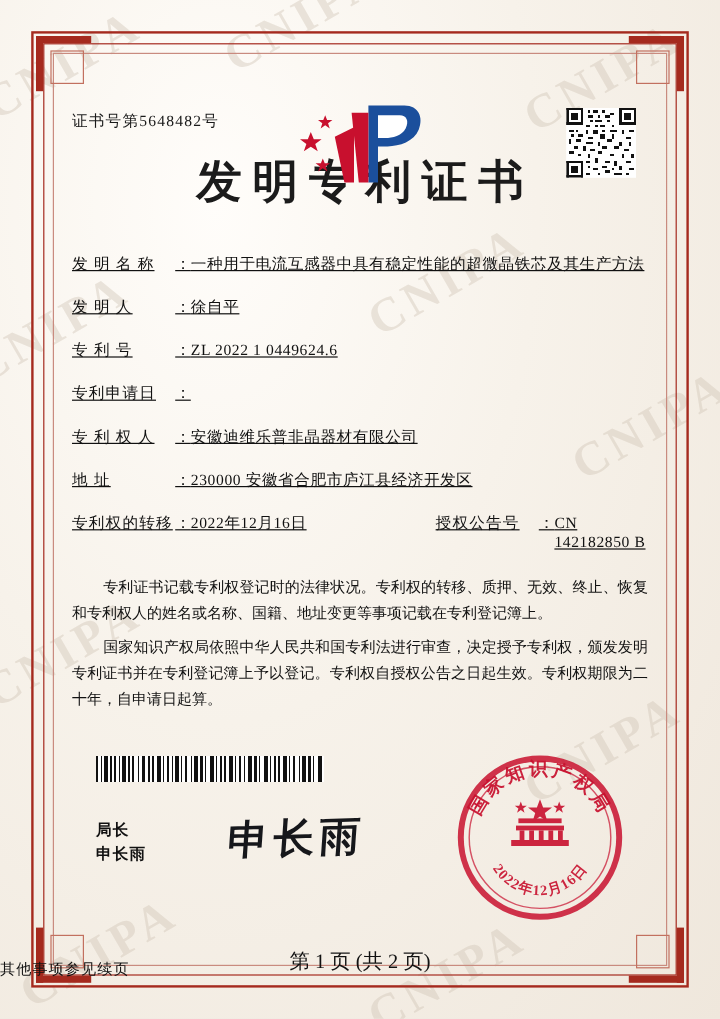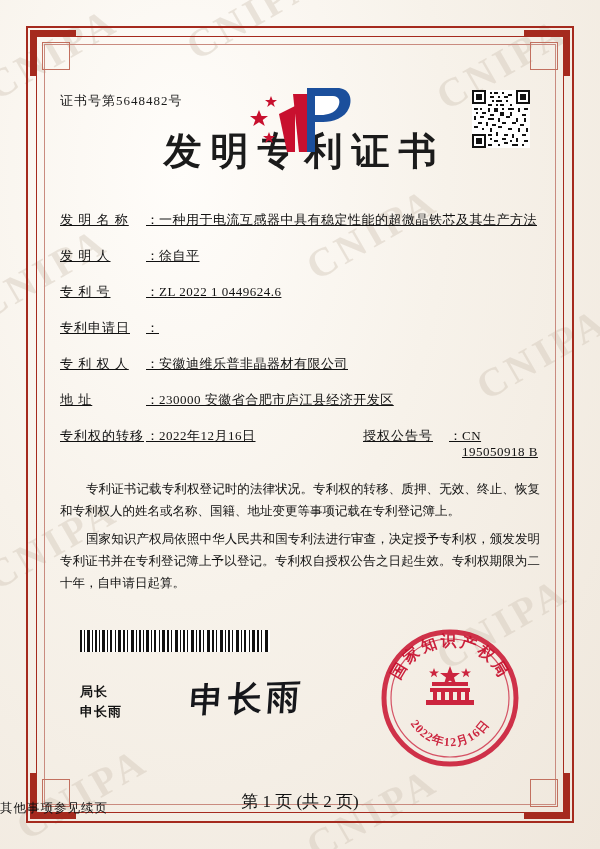--- a/index.html
+++ b/index.html
@@ -329,21 +329,21 @@
         <div class="fcolon">：</div>
         <div class="fvalue">230000 安徽省合肥市庐江县经济开发区</div>
       </div>
 
       <div class="frow two">
         <div class="flabel">专利权的转移</div>
         <div class="fcolon">：</div>
         <div class="fvalue">2022年12月16日</div>
         <div class="flabel2">授权公告号</div>
         <div class="fcolon">：</div>
-        <div class="fvalue2">CN 195050918 B</div>
+        <div class="fvalue2">CN 142182850 B</div>
       </div>
 
     </div>
 
     <div class="para">专利证书记载专利权登记时的法律状况。专利权的转移、质押、无效、终止、恢复和专利权人的姓名或名称、国籍、地址变更等事项记载在专利登记簿上。</div>
     <div class="para">国家知识产权局依照中华人民共和国专利法进行审查，决定授予专利权，颁发发明专利证书并在专利登记簿上予以登记。专利权自授权公告之日起生效。专利权期限为二十年，自申请日起算。</div>
 
     <div class="barcode">
       <svg width="190" height="22" viewBox="0 0 190 22" shape-rendering="crispEdges">
         <rect width="190" height="22" fill="#fff"></rect>

